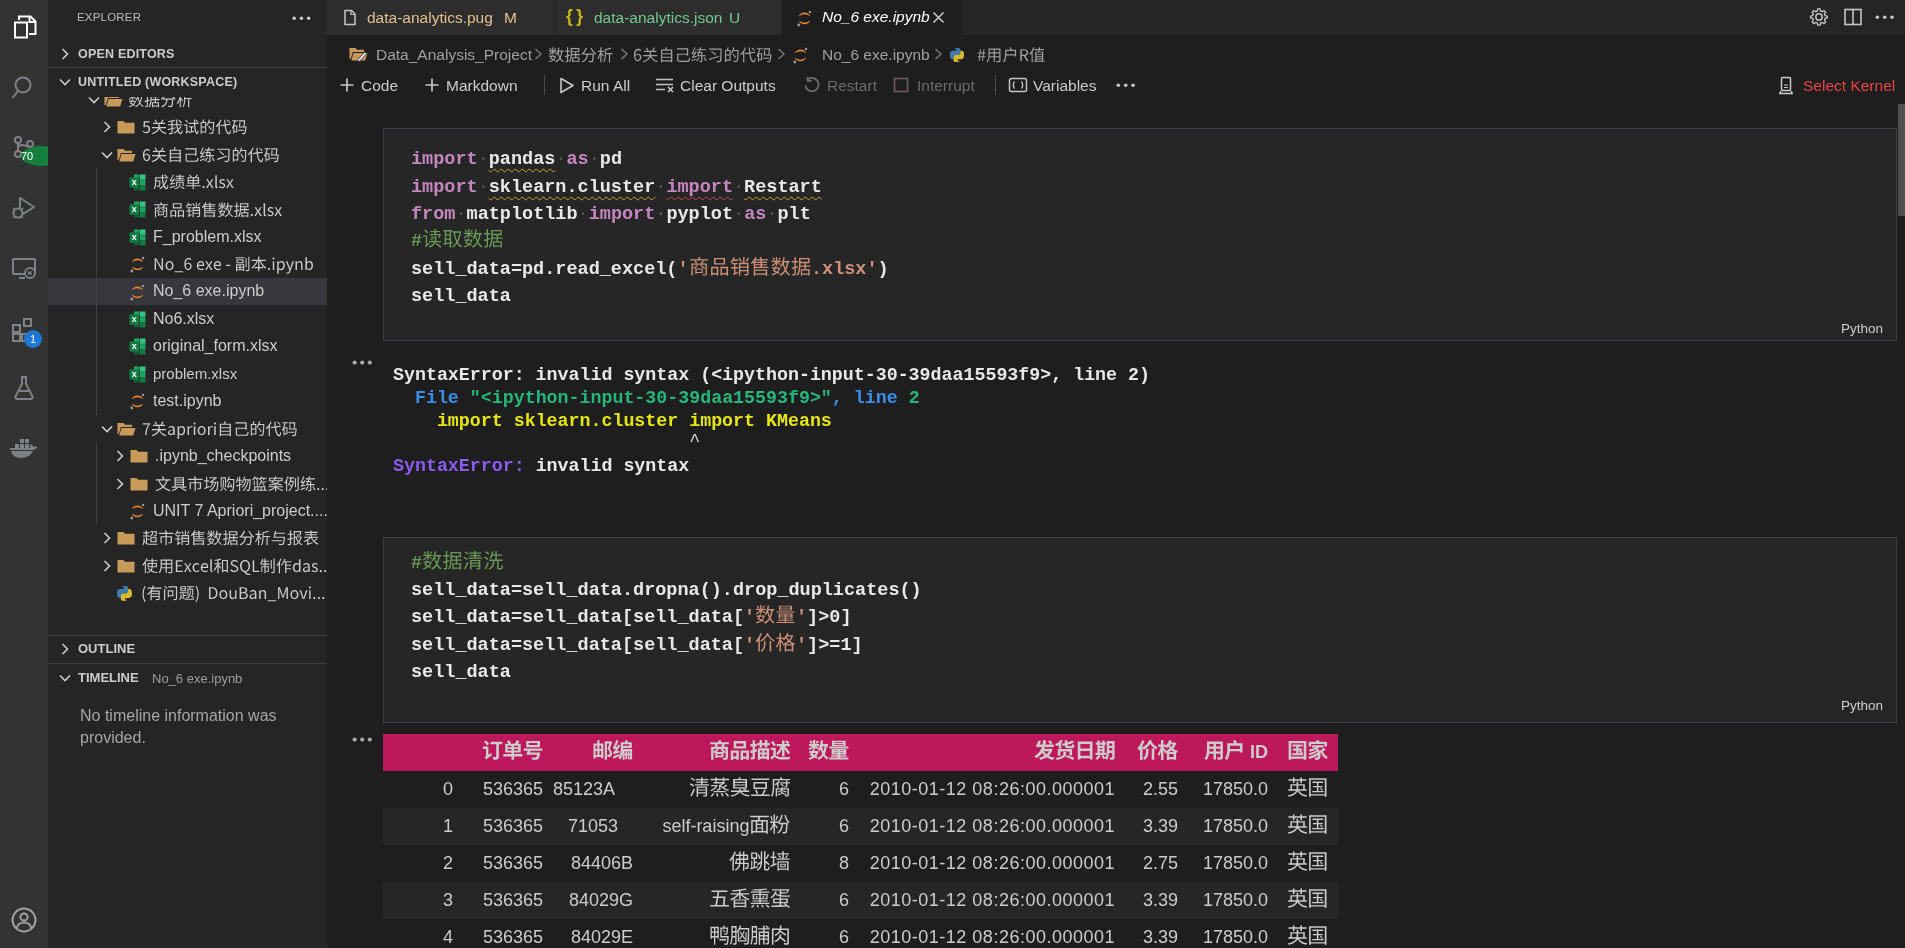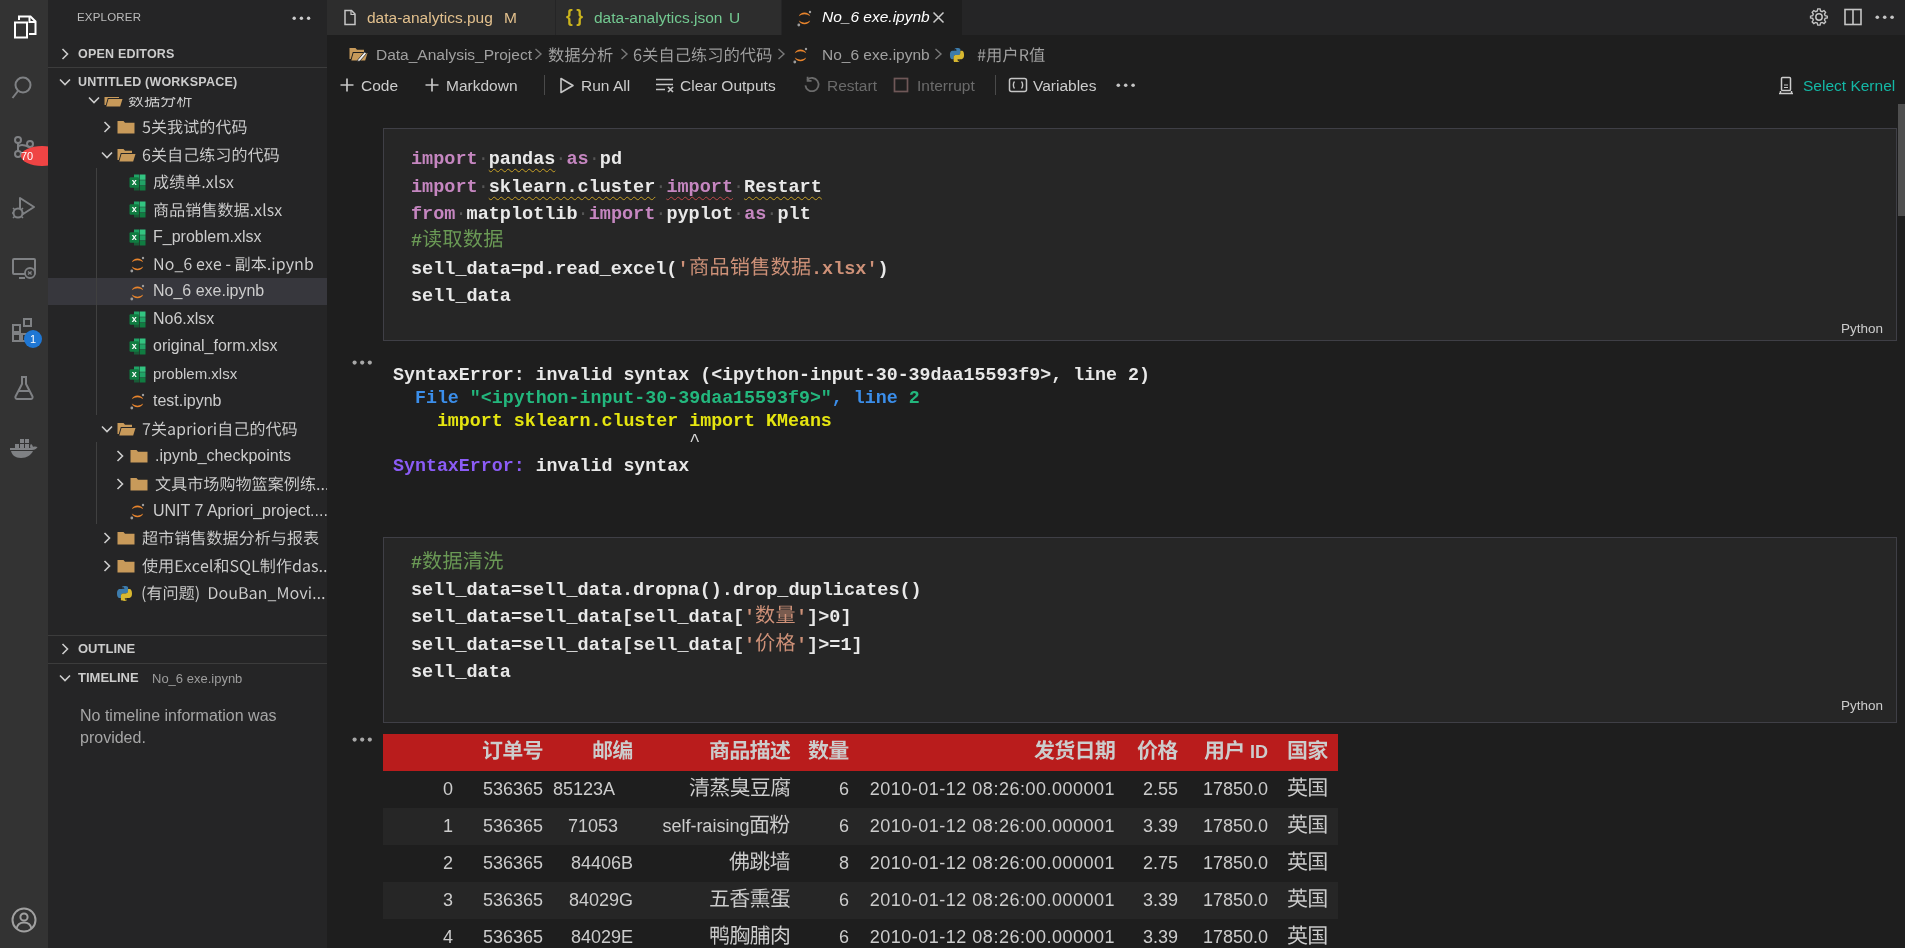--- a/index.html
+++ b/index.html
@@ -23,21 +23,21 @@
 <svg class="abs" style="left:10px;top:74px" width="28" height="28" viewBox="0 0 28 28" fill="none">
 <circle cx="13" cy="11" r="7.5" stroke="#7f8184" stroke-width="2"></circle>
 <path d="M8 17 L2.5 24" stroke="#7f8184" stroke-width="2"></path>
 </svg>
 <svg class="abs" style="left:10px;top:134px" width="28" height="28" viewBox="0 0 28 28" fill="none">
 <circle cx="8" cy="6" r="3" stroke="#7f8184" stroke-width="2"></circle>
 <circle cx="20" cy="10" r="3" stroke="#7f8184" stroke-width="2"></circle>
 <circle cx="8" cy="20" r="3" stroke="#7f8184" stroke-width="2"></circle>
 <path d="M8 9 V17 M8 14 C8 14 8 11 12 11 C17 11 20 14 20 13" stroke="#7f8184" stroke-width="2"></path>
 </svg>
-<div class="abs" style="left:21px;top:146px;width:42px;height:20px;border-radius:50%;background:#ef4444;color:#fff;font-size:11px;text-align:left;line-height:20px">70</div>
+<div class="abs" style="left:21px;top:146px;width:42px;height:20px;border-radius:50%;background:#15803d;color:#fff;font-size:11px;text-align:left;line-height:20px">70</div>
 <svg class="abs" style="left:10px;top:194px" width="28" height="28" viewBox="0 0 28 28" fill="none">
 <path d="M10 4 L24 13 L10 22 Z" stroke="#7f8184" stroke-width="2" stroke-linejoin="round"></path>
 <circle cx="8" cy="19" r="4.5" stroke="#7f8184" stroke-width="2" fill="#333333"></circle>
 <path d="M3 14 L5 16 M13 14 L11 16 M2 19 H4 M12 19 H14 M3 24 L5 22 M13 24 L11 22" stroke="#7f8184" stroke-width="1.5"></path>
 </svg>
 <svg class="abs" style="left:10px;top:254px" width="28" height="28" viewBox="0 0 28 28" fill="none">
 <rect x="3" y="5" width="22" height="15" rx="1" stroke="#7f8184" stroke-width="2"></rect>
 <path d="M9 24 H15" stroke="#7f8184" stroke-width="2"></path>
 <circle cx="20" cy="19" r="5" stroke="#7f8184" stroke-width="1.8" fill="#333333"></circle>
 <path d="M18 17.4 L21.6 20.6 M21.6 17.4 L18 20.6" stroke="#7f8184" stroke-width="1.4"></path>
@@ -393,21 +393,21 @@
 <svg class="abs" style="left:1116px;top:83px" width="20" height="5">
     <circle cx="2.3" cy="2.3" r="1.8" fill="#c5c5c5"></circle>
     <circle cx="9.7" cy="2.3" r="1.8" fill="#c5c5c5"></circle>
     <circle cx="17.1" cy="2.3" r="1.8" fill="#c5c5c5"></circle>
   </svg>
 <svg class="abs" style="left:1777px;top:76px" width="18" height="19" viewBox="0 0 18 19" fill="none">
 <rect x="4.5" y="1.5" width="9" height="13" rx="1" stroke="#cccccc" stroke-width="1.5"></rect>
 <path d="M7 9 H11 M7 11.5 H11" stroke="#cccccc" stroke-width="1.2"></path>
 <path d="M2 17.5 H16 M3.5 17.5 V15 M14.5 17.5 V15" stroke="#cccccc" stroke-width="1.5"></path>
   </svg>
-<div class="abs" style="left:1803px;top:77px;font-size:15.5px;color:#14b8a6">Select Kernel</div>
+<div class="abs" style="left:1803px;top:77px;font-size:15.5px;color:#ef4444">Select Kernel</div>
 <div class="abs" style="left:1898px;top:104px;width:7px;height:112px;background:#4f4f4f"></div>
 <div class="abs" style="left:383px;top:128px;width:1514px;height:213px;background:#262626;border:1px solid #3f3f46"></div>
 <div class="codeline" style="left:411px;top:146.1px;line-height:27.4px"><span class="kw">import</span><span class="dot">·</span><span class="wavy-y">pandas</span><span class="dot">·</span><span class="kw">as</span><span class="dot">·</span>pd</div>
 <div class="codeline" style="left:411px;top:173.5px;line-height:27.4px"><span class="kw">import</span><span class="dot">·</span><span class="wavy-y">sklearn.cluster</span><span class="dot">·</span><span class="kw"><span class="wavy-r">import</span></span><span class="dot">·</span><span class="wavy-y">Restart</span></div>
 <div class="codeline" style="left:411px;top:200.9px;line-height:27.4px"><span class="kw">from</span><span class="dot">·</span>matplotlib<span class="dot">·</span><span class="kw">import</span><span class="dot">·</span>pyplot<span class="dot">·</span><span class="kw">as</span><span class="dot">·</span>plt</div>
 <div class="codeline" style="left:411px;top:228.3px;line-height:27.4px"><span class="com">#<svg style="overflow:visible;vertical-align:baseline" width="81.6" height="13">
         <path transform="translate(0,13)" d="M8.9 -9.1C10.0 -8.6 11.3 -7.7 11.9 -7.1L12.6 -8.0C12.0 -8.6 10.7 -9.4 9.7 -9.9ZM7.5 -7.3C8.6 -6.7 9.8 -5.8 10.5 -5.2L11.2 -6.1C10.6 -6.7 9.3 -7.6 8.2 -8.1ZM13.8 -2.1C15.5 -1.0 17.4 0.6 18.4 1.7L19.4 0.7C18.4 -0.4 16.3 -1.9 14.7 -3.0ZM2.1 -15.5C3.2 -14.6 4.6 -13.3 5.2 -12.4L6.3 -13.5C5.6 -14.4 4.2 -15.6 3.1 -16.5ZM7.4 -12.0V-10.7H17.2C16.9 -9.8 16.6 -8.9 16.3 -8.3L17.5 -8.0C18.0 -8.9 18.5 -10.4 18.9 -11.8L18.0 -12.0L17.7 -12.0H13.8V-13.8H18.1V-15.1H13.8V-17.0H12.3V-15.1H8.2V-13.8H12.3V-12.0ZM12.9 -9.9V-7.5C12.9 -6.7 12.9 -5.9 12.6 -5.1H7.0V-3.7H12.1C11.4 -2.2 9.8 -0.7 6.7 0.5C7.0 0.8 7.4 1.4 7.6 1.7C11.3 0.2 13.0 -1.7 13.8 -3.7H19.1V-5.1H14.2C14.3 -5.9 14.4 -6.7 14.4 -7.5V-9.9ZM0.8 -10.6V-9.2H3.8V-1.8C3.8 -0.8 3.2 -0.1 2.8 0.1C3.1 0.4 3.5 0.9 3.7 1.2V1.2C3.9 0.8 4.5 0.3 7.6 -2.3C7.4 -2.6 7.2 -3.2 7.0 -3.6L5.2 -2.1V-10.6Z M37.6 -13.3C37.1 -10.3 36.2 -7.7 35.1 -5.5C34.1 -7.7 33.4 -10.4 33.0 -13.3ZM30.6 -14.7V-13.3H31.6C32.2 -9.7 33.0 -6.5 34.3 -4.0C33.1 -2.0 31.7 -0.5 30.1 0.5C30.4 0.7 30.8 1.3 31.1 1.6C32.6 0.6 33.9 -0.8 35.1 -2.5C36.1 -0.8 37.3 0.5 38.9 1.5C39.1 1.1 39.6 0.5 39.9 0.3C38.3 -0.7 37.0 -2.1 36.0 -3.9C37.5 -6.6 38.6 -10.2 39.2 -14.5L38.2 -14.7L38.0 -14.7ZM21.2 -2.6 21.5 -1.2 27.6 -2.2V1.6H29.1V-2.5L30.9 -2.8L30.8 -4.1L29.1 -3.8V-14.6H30.5V-16.0H21.4V-14.6H22.7V-2.8ZM24.2 -14.6H27.6V-11.8H24.2ZM24.2 -10.5H27.6V-7.6H24.2ZM24.2 -6.2H27.6V-3.6L24.2 -3.1Z M49.7 -16.6C49.4 -15.8 48.7 -14.6 48.2 -13.9L49.2 -13.4C49.7 -14.1 50.4 -15.1 51.0 -16.0ZM42.6 -16.0C43.1 -15.2 43.6 -14.1 43.8 -13.4L45.0 -13.9C44.8 -14.6 44.3 -15.7 43.7 -16.5ZM49.1 -5.3C48.6 -4.2 48.0 -3.3 47.2 -2.5C46.4 -2.9 45.6 -3.3 44.9 -3.6C45.2 -4.1 45.5 -4.7 45.8 -5.3ZM43.0 -3.1C44.0 -2.7 45.1 -2.2 46.1 -1.7C44.8 -0.7 43.3 -0.1 41.6 0.3C41.9 0.6 42.2 1.1 42.4 1.5C44.2 0.9 45.9 0.2 47.4 -1.0C48.1 -0.6 48.7 -0.2 49.1 0.1L50.1 -0.9C49.6 -1.2 49.0 -1.6 48.4 -1.9C49.4 -3.1 50.3 -4.5 50.8 -6.2L50.0 -6.6L49.7 -6.5H46.4L46.9 -7.6L45.5 -7.8C45.4 -7.4 45.2 -7.0 45.0 -6.5H42.2V-5.3H44.3C43.9 -4.4 43.4 -3.7 43.0 -3.1ZM46.0 -17.0V-13.2H41.8V-12.0H45.5C44.6 -10.6 43.0 -9.4 41.6 -8.8C41.9 -8.5 42.2 -8.0 42.4 -7.6C43.6 -8.3 45.0 -9.4 46.0 -10.6V-8.2H47.4V-10.9C48.4 -10.2 49.6 -9.3 50.1 -8.8L51.0 -9.9C50.5 -10.2 48.7 -11.4 47.7 -12.0H51.5V-13.2H47.4V-17.0ZM53.5 -16.8C53.0 -13.3 52.1 -9.9 50.5 -7.7C50.8 -7.5 51.4 -7.0 51.7 -6.8C52.2 -7.6 52.6 -8.4 53.0 -9.4C53.5 -7.5 54.1 -5.6 54.8 -4.0C53.7 -2.1 52.1 -0.6 49.9 0.4C50.2 0.7 50.6 1.4 50.8 1.7C52.8 0.6 54.4 -0.8 55.6 -2.6C56.6 -0.9 57.8 0.5 59.4 1.4C59.6 1.1 60.1 0.5 60.4 0.2C58.7 -0.7 57.4 -2.1 56.4 -4.0C57.4 -6.1 58.1 -8.6 58.6 -11.6H59.9V-13.0H54.2C54.5 -14.2 54.7 -15.4 54.9 -16.6ZM57.1 -11.6C56.8 -9.3 56.3 -7.3 55.6 -5.6C54.8 -7.4 54.3 -9.5 53.9 -11.6Z M71.0 -4.8V1.6H72.3V0.8H78.5V1.6H79.9V-4.8H76.0V-7.3H80.6V-8.6H76.0V-10.8H79.8V-16.1H69.2V-10.0C69.2 -6.8 69.0 -2.4 66.9 0.7C67.2 0.9 67.9 1.4 68.1 1.6C69.8 -0.9 70.4 -4.3 70.6 -7.3H74.6V-4.8ZM70.7 -14.8H78.4V-12.2H70.7ZM70.7 -10.8H74.6V-8.6H70.6L70.7 -10.0ZM72.3 -0.4V-3.5H78.5V-0.4ZM64.6 -16.9V-12.9H62.0V-11.5H64.6V-7.0C63.5 -6.7 62.6 -6.4 61.8 -6.2L62.2 -4.7L64.6 -5.5V-0.3C64.6 0.0 64.5 0.1 64.2 0.1C64.0 0.1 63.2 0.1 62.3 0.1C62.5 0.5 62.7 1.1 62.8 1.5C64.0 1.5 64.8 1.4 65.3 1.2C65.8 1.0 66.0 0.5 66.0 -0.3V-6.0L68.3 -6.7L68.1 -8.1L66.0 -7.5V-11.5H68.3V-12.9H66.0V-16.9Z" fill="#6A9955"></path>
       </svg></span></div>
 <div class="codeline" style="left:411px;top:255.7px;line-height:27.4px">sell_data=pd.read_excel(<span class="str">'<svg style="overflow:visible;vertical-align:baseline" width="122.4" height="13">
         <path transform="translate(0,13)" d="M5.5 -13.0C6.0 -12.3 6.5 -11.2 6.8 -10.6L8.2 -11.2C7.9 -11.8 7.3 -12.7 6.9 -13.5ZM11.3 -8.2C12.6 -7.2 14.4 -5.9 15.3 -5.0L16.2 -6.1C15.3 -6.9 13.5 -8.2 12.2 -9.1ZM8.0 -8.9C7.1 -7.9 5.7 -6.9 4.4 -6.2C4.7 -5.9 5.0 -5.2 5.2 -4.9C6.4 -5.8 8.0 -7.2 9.1 -8.4ZM13.3 -13.3C13.0 -12.5 12.4 -11.4 11.8 -10.6H2.4V1.6H3.8V-9.3H16.5V-0.1C16.5 0.2 16.4 0.3 16.0 0.3C15.7 0.4 14.5 0.4 13.3 0.3C13.5 0.7 13.7 1.2 13.7 1.5C15.5 1.5 16.5 1.5 17.1 1.3C17.7 1.1 17.9 0.7 17.9 -0.1V-10.6H13.4C13.9 -11.3 14.4 -12.1 14.9 -13.0ZM6.3 -5.6V-0.0H7.6V-1.0H13.8V-5.6ZM7.6 -4.5H12.5V-2.1H7.6ZM8.9 -16.7C9.2 -16.1 9.5 -15.4 9.7 -14.8H1.2V-13.5H19.0V-14.8H11.4C11.1 -15.5 10.7 -16.3 10.4 -17.0Z M26.5 -14.7H34.6V-10.8H26.5ZM25.0 -16.1V-9.4H36.1V-16.1ZM22.1 -7.2V1.6H23.5V0.5H27.8V1.4H29.3V-7.2ZM23.5 -0.9V-5.8H27.8V-0.9ZM31.5 -7.2V1.6H32.9V0.5H37.5V1.5H39.1V-7.2ZM32.9 -0.9V-5.8H37.5V-0.9Z M49.6 -15.7C50.4 -14.5 51.3 -12.9 51.6 -12.0L52.8 -12.6C52.5 -13.6 51.6 -15.1 50.8 -16.3ZM58.7 -16.4C58.2 -15.2 57.3 -13.6 56.6 -12.6L57.8 -12.0C58.5 -13.0 59.4 -14.5 60.1 -15.8ZM44.4 -16.9C43.8 -15.0 42.8 -13.3 41.5 -12.1C41.8 -11.8 42.2 -11.0 42.3 -10.7C43.0 -11.4 43.6 -12.2 44.1 -13.1H49.1V-14.5H44.9C45.2 -15.2 45.5 -15.9 45.7 -16.5ZM42.1 -6.9V-5.6H45.0V-1.6C45.0 -0.7 44.3 -0.1 44.0 0.1C44.2 0.4 44.6 1.0 44.7 1.4C45.0 1.0 45.6 0.7 49.0 -1.2C48.9 -1.5 48.7 -2.1 48.7 -2.5L46.4 -1.3V-5.6H49.2V-6.9H46.4V-9.7H48.7V-11.0H42.9V-9.7H45.0V-6.9ZM51.3 -6.3H58.1V-4.1H51.3ZM51.3 -7.6V-9.8H58.1V-7.6ZM54.1 -17.0V-11.2H49.9V1.6H51.3V-2.8H58.1V-0.3C58.1 -0.0 58.0 0.1 57.7 0.1C57.4 0.1 56.4 0.1 55.2 0.1C55.4 0.4 55.6 1.1 55.7 1.4C57.2 1.4 58.2 1.4 58.7 1.2C59.3 0.9 59.5 0.5 59.5 -0.3V-11.2L58.1 -11.2H55.5V-17.0Z M66.2 -17.0C65.3 -14.7 63.6 -12.5 61.8 -11.0C62.1 -10.8 62.7 -10.2 62.9 -9.9C63.5 -10.5 64.1 -11.1 64.7 -11.9V-5.2H66.2V-6.0H79.4V-7.2H72.9V-8.7H78.0V-9.7H72.9V-11.1H78.0V-12.2H72.9V-13.6H79.0V-14.7H73.2C72.9 -15.4 72.4 -16.3 72.0 -17.0L70.6 -16.6C70.9 -16.0 71.3 -15.4 71.5 -14.7H66.7C67.1 -15.4 67.4 -16.0 67.7 -16.6ZM64.7 -4.5V1.7H66.2V0.7H76.7V1.7H78.2V-4.5ZM66.2 -0.6V-3.2H76.7V-0.6ZM71.4 -11.1V-9.7H66.2V-11.1ZM71.4 -12.2H66.2V-13.6H71.4ZM71.4 -8.7V-7.2H66.2V-8.7Z M90.5 -16.6C90.2 -15.8 89.5 -14.6 89.0 -13.9L90.0 -13.4C90.5 -14.1 91.2 -15.1 91.8 -16.0ZM83.4 -16.0C83.9 -15.2 84.4 -14.1 84.6 -13.4L85.8 -13.9C85.6 -14.6 85.1 -15.7 84.5 -16.5ZM89.9 -5.3C89.4 -4.2 88.8 -3.3 88.0 -2.5C87.2 -2.9 86.4 -3.3 85.7 -3.6C86.0 -4.1 86.3 -4.7 86.6 -5.3ZM83.8 -3.1C84.8 -2.7 85.9 -2.2 86.9 -1.7C85.6 -0.7 84.1 -0.1 82.4 0.3C82.7 0.6 83.0 1.1 83.2 1.5C85.0 0.9 86.7 0.2 88.2 -1.0C88.9 -0.6 89.5 -0.2 89.9 0.1L90.9 -0.9C90.4 -1.2 89.8 -1.6 89.2 -1.9C90.2 -3.1 91.1 -4.5 91.6 -6.2L90.8 -6.6L90.5 -6.5H87.2L87.7 -7.6L86.3 -7.8C86.2 -7.4 86.0 -7.0 85.8 -6.5H83.0V-5.3H85.1C84.7 -4.4 84.2 -3.7 83.8 -3.1ZM86.8 -17.0V-13.2H82.6V-12.0H86.3C85.4 -10.6 83.8 -9.4 82.4 -8.8C82.7 -8.5 83.0 -8.0 83.2 -7.6C84.4 -8.3 85.8 -9.4 86.8 -10.6V-8.2H88.2V-10.9C89.2 -10.2 90.4 -9.3 90.9 -8.8L91.8 -9.9C91.3 -10.2 89.5 -11.4 88.5 -12.0H92.3V-13.2H88.2V-17.0ZM94.3 -16.8C93.8 -13.3 92.9 -9.9 91.3 -7.7C91.6 -7.5 92.2 -7.0 92.5 -6.8C93.0 -7.6 93.4 -8.4 93.8 -9.4C94.3 -7.5 94.9 -5.6 95.6 -4.0C94.5 -2.1 92.9 -0.6 90.7 0.4C91.0 0.7 91.4 1.4 91.6 1.7C93.6 0.6 95.2 -0.8 96.4 -2.6C97.4 -0.9 98.6 0.5 100.2 1.4C100.4 1.1 100.9 0.5 101.2 0.2C99.5 -0.7 98.2 -2.1 97.2 -4.0C98.2 -6.1 98.9 -8.6 99.4 -11.6H100.7V-13.0H95.0C95.3 -14.2 95.5 -15.4 95.7 -16.6ZM97.9 -11.6C97.6 -9.3 97.1 -7.3 96.4 -5.6C95.6 -7.4 95.1 -9.5 94.7 -11.6Z M111.8 -4.8V1.6H113.1V0.8H119.3V1.6H120.7V-4.8H116.8V-7.3H121.4V-8.6H116.8V-10.8H120.6V-16.1H110.0V-10.0C110.0 -6.8 109.8 -2.4 107.7 0.7C108.0 0.9 108.7 1.4 108.9 1.6C110.6 -0.9 111.2 -4.3 111.4 -7.3H115.4V-4.8ZM111.5 -14.8H119.2V-12.2H111.5ZM111.5 -10.8H115.4V-8.6H111.4L111.5 -10.0ZM113.1 -0.4V-3.5H119.3V-0.4ZM105.4 -16.9V-12.9H102.8V-11.5H105.4V-7.0C104.3 -6.7 103.4 -6.4 102.6 -6.2L103.0 -4.7L105.4 -5.5V-0.3C105.4 0.0 105.3 0.1 105.0 0.1C104.8 0.1 104.0 0.1 103.1 0.1C103.3 0.5 103.5 1.1 103.6 1.5C104.8 1.5 105.6 1.4 106.1 1.2C106.6 1.0 106.8 0.5 106.8 -0.3V-6.0L109.1 -6.7L108.9 -8.1L106.8 -7.5V-11.5H109.1V-12.9H106.8V-16.9Z" fill="#CE9178"></path>
@@ -448,21 +448,21 @@
       <col style="width:90px">
       <col style="width:90px">
       <col style="width:157px">
       <col style="width:59px">
       <col style="width:266px">
       <col style="width:63px">
       <col style="width:90px">
       <col style="width:60px">
     </colgroup>
     <tbody>
-      <tr style="height:37px;background:#b91c1c">
+      <tr style="height:37px;background:#be185d">
         <th></th>
         <th style="text-align:right;padding-right:10px;font-weight:bold"><svg style="overflow:visible;vertical-align:baseline" width="60.9" height="15">
             <path transform="translate(0,15)" d="M1.9 -16.0C3.1 -15.0 4.6 -13.5 5.3 -12.5L7.1 -14.3C6.3 -15.3 4.7 -16.7 3.6 -17.6ZM4.0 1.6C4.4 1.1 5.2 0.5 10.0 -2.8C9.7 -3.3 9.4 -4.3 9.2 -5.1L6.4 -3.3V-11.4H0.9V-8.9H4.0V-2.6C4.0 -1.6 3.3 -0.9 2.8 -0.6C3.2 -0.1 3.8 1.0 4.0 1.6ZM8.6 -16.3V-13.7H14.2V-1.4C14.2 -1.0 14.0 -0.9 13.6 -0.9C13.2 -0.9 11.6 -0.8 10.3 -0.9C10.7 -0.2 11.2 1.0 11.3 1.8C13.3 1.8 14.7 1.7 15.6 1.3C16.6 0.8 16.9 0.1 16.9 -1.4V-13.7H20.3V-16.3Z M25.6 -8.9H29.5V-7.4H25.6ZM32.1 -8.9H36.1V-7.4H32.1ZM25.6 -12.2H29.5V-10.8H25.6ZM32.1 -12.2H36.1V-10.8H32.1ZM34.6 -17.7C34.2 -16.6 33.5 -15.3 32.8 -14.3H28.3L29.2 -14.7C28.8 -15.6 27.8 -16.8 27.0 -17.8L24.8 -16.8C25.4 -16.0 26.1 -15.1 26.6 -14.3H23.2V-5.4H29.5V-4.0H21.3V-1.6H29.5V1.8H32.1V-1.6H40.4V-4.0H32.1V-5.4H38.7V-14.3H35.7C36.2 -15.0 36.8 -16.0 37.4 -16.9Z M46.7 -14.9H55.3V-13.0H46.7ZM44.2 -17.1V-10.8H58.0V-17.1ZM41.7 -9.5V-7.2H45.7C45.2 -5.8 44.7 -4.3 44.3 -3.3H55.1C54.8 -1.8 54.5 -1.0 54.1 -0.7C53.8 -0.5 53.5 -0.5 53.1 -0.5C52.4 -0.5 50.9 -0.5 49.5 -0.6C49.9 0.0 50.3 1.1 50.3 1.8C51.8 1.8 53.2 1.8 54.0 1.8C55.0 1.7 55.7 1.6 56.3 1.0C57.0 0.3 57.5 -1.3 58.0 -4.6C58.0 -4.9 58.1 -5.6 58.1 -5.6H48.0L48.5 -7.2H60.4V-9.5Z" fill="#cccccc"></path>
           </svg></th>
         <th style="text-align:right;padding-right:10px;font-weight:bold"><svg style="overflow:visible;vertical-align:baseline" width="40.6" height="15">
             <path transform="translate(0,15)" d="M3.6 -6.9H5.3V-3.1H3.6ZM3.6 -9.0V-12.5H5.3V-9.0ZM9.1 -6.9V-3.1H7.5V-6.9ZM9.1 -9.0H7.5V-12.5H9.1ZM5.2 -17.8V-14.6H1.5V0.6H3.6V-0.9H9.1V0.3H11.4V-14.6H7.6V-17.8ZM12.8 -16.8V1.8H15.0V-14.5H17.3C16.8 -12.9 16.1 -10.8 15.5 -9.3C17.2 -7.6 17.7 -6.1 17.7 -4.9C17.7 -4.2 17.5 -3.7 17.2 -3.4C16.9 -3.3 16.6 -3.3 16.3 -3.3C16.0 -3.3 15.5 -3.3 15.0 -3.3C15.4 -2.6 15.6 -1.6 15.7 -1.0C16.3 -0.9 16.9 -1.0 17.4 -1.0C18.0 -1.1 18.4 -1.3 18.8 -1.5C19.6 -2.1 20.0 -3.1 20.0 -4.6C20.0 -6.0 19.6 -7.7 17.9 -9.6C18.7 -11.4 19.6 -13.8 20.3 -15.8L18.6 -16.9L18.2 -16.8Z M21.5 -8.7C21.9 -8.8 22.3 -9.0 24.0 -9.2C23.3 -8.1 22.8 -7.4 22.5 -7.0C21.9 -6.2 21.5 -5.7 21.0 -5.6C21.2 -5.0 21.6 -4.0 21.7 -3.5C22.2 -3.9 23.0 -4.1 27.5 -5.2C27.4 -5.7 27.3 -6.6 27.3 -7.2L24.7 -6.7C26.0 -8.5 27.2 -10.5 28.2 -12.5L26.3 -13.6C25.9 -12.9 25.6 -12.1 25.2 -11.3L23.7 -11.2C24.8 -13.0 25.8 -15.1 26.6 -17.1L24.2 -17.9C23.6 -15.5 22.3 -12.8 21.9 -12.1C21.5 -11.4 21.2 -11.0 20.8 -10.9C21.1 -10.2 21.4 -9.1 21.5 -8.7ZM32.7 -17.3C32.9 -16.8 33.2 -16.3 33.3 -15.7H28.8V-11.1C28.8 -8.6 28.6 -5.0 27.6 -2.0L27.1 -3.9C24.8 -3.0 22.4 -2.0 20.9 -1.5L21.5 0.8L27.5 -1.9C27.3 -1.2 26.9 -0.5 26.5 0.2C27.0 0.4 28.0 1.2 28.4 1.6C29.5 -0.2 30.2 -2.5 30.6 -4.8V1.7H32.5V-2.7H33.4V1.3H35.0V-2.7H35.8V1.2H37.4V-2.7H38.2V-0.3C38.2 -0.1 38.2 -0.1 38.1 -0.1C38.0 -0.1 37.7 -0.1 37.4 -0.1C37.6 0.4 37.8 1.2 37.9 1.7C38.6 1.7 39.1 1.7 39.6 1.3C40.0 1.0 40.1 0.5 40.1 -0.3V-8.9H31.0L31.0 -10.1H39.8V-15.7H36.1C35.9 -16.4 35.5 -17.3 35.1 -18.0ZM33.4 -6.9V-4.6H32.5V-6.9ZM35.0 -6.9H35.8V-4.6H35.0ZM37.4 -6.9H38.2V-4.6H37.4ZM31.0 -13.7H37.5V-12.2H31.0Z" fill="#cccccc"></path>
           </svg></th>
         <th style="text-align:right;padding-right:10px;font-weight:bold"><svg style="overflow:visible;vertical-align:baseline" width="81.2" height="15">
             <path transform="translate(0,15)" d="M16.6 -9.1V-6.6C15.8 -7.3 14.3 -8.4 13.2 -9.1ZM8.9 -17.3 9.6 -15.8H1.2V-13.7H6.9L5.5 -13.3C5.8 -12.6 6.2 -11.8 6.5 -11.2H2.1V1.8H4.5V-9.1H8.3C7.4 -8.3 5.8 -7.4 4.6 -6.8C4.9 -6.3 5.4 -5.1 5.5 -4.7L6.3 -5.2V0.1H8.4V-0.7H14.5V-5.5C14.9 -5.2 15.1 -5.0 15.4 -4.7L16.6 -6.1V-0.5C16.6 -0.2 16.5 -0.1 16.1 -0.1C15.9 -0.0 14.6 -0.0 13.6 -0.1C13.9 0.4 14.2 1.2 14.3 1.8C16.0 1.8 17.1 1.8 17.9 1.4C18.7 1.2 18.9 0.7 18.9 -0.5V-11.2H14.6C15.0 -11.8 15.5 -12.5 15.9 -13.3L13.7 -13.7H19.9V-15.8H12.4C12.2 -16.5 11.8 -17.3 11.4 -18.0ZM7.5 -11.2 9.0 -11.7C8.8 -12.2 8.4 -13.0 8.0 -13.7H13.1C12.9 -12.9 12.5 -11.9 12.1 -11.2ZM11.4 -8.0C12.2 -7.4 13.2 -6.6 14.1 -5.9H7.3C8.3 -6.6 9.3 -7.5 10.0 -8.3L8.4 -9.1H12.5ZM8.4 -4.1H12.5V-2.4H8.4Z M27.1 -14.6H34.5V-11.8H27.1ZM24.7 -17.0V-9.4H37.1V-17.0ZM21.8 -7.6V1.9H24.2V0.8H27.3V1.8H29.8V-7.6ZM24.2 -1.6V-5.2H27.3V-1.6ZM31.6 -7.6V1.9H34.0V0.8H37.4V1.8H39.9V-7.6ZM34.0 -1.6V-5.2H37.4V-1.6Z M55.8 -17.9V-15.1H53.0V-17.9H50.6V-15.1H48.2V-12.8H50.6V-10.5H53.0V-12.8H55.8V-10.5H58.3V-12.8H60.8V-15.1H58.3V-17.9ZM51.1 -3.5H53.3V-1.4H51.1ZM51.1 -5.6V-7.6H53.3V-5.6ZM57.7 -3.5V-1.4H55.5V-3.5ZM57.7 -5.6H55.5V-7.6H57.7ZM48.9 -9.8V1.8H51.1V0.8H57.7V1.7H60.1V-9.8ZM43.6 -17.8V-13.9H41.4V-11.6H43.6V-7.8L41.0 -7.2L41.6 -4.8L43.6 -5.3V-1.1C43.6 -0.8 43.5 -0.7 43.2 -0.7C43.0 -0.7 42.2 -0.7 41.5 -0.7C41.8 -0.1 42.0 1.0 42.1 1.6C43.5 1.6 44.4 1.5 45.0 1.1C45.7 0.7 45.9 0.1 45.9 -1.1V-6.0L48.0 -6.6L47.7 -8.9L45.9 -8.4V-11.6H47.8V-13.9H45.9V-17.8Z M61.9 -15.8C63.0 -14.6 64.3 -12.8 64.8 -11.7L67.0 -13.1C66.3 -14.2 65.0 -15.8 63.9 -17.0ZM73.0 -17.6V-14.0H67.6V-11.7H71.8C70.7 -8.9 69.1 -6.2 67.2 -4.7C67.7 -4.3 68.5 -3.4 68.9 -2.8C70.5 -4.3 71.9 -6.5 73.0 -8.9V-1.7H75.5V-8.8C77.0 -7.1 78.4 -5.1 79.2 -3.8L81.1 -5.2C80.1 -7.0 77.8 -9.6 75.9 -11.7H80.8V-14.0H78.6L80.4 -15.1C79.9 -15.9 78.8 -16.9 78.1 -17.7L76.1 -16.5C76.8 -15.8 77.7 -14.8 78.2 -14.0H75.5V-17.6ZM66.8 -10.3H61.7V-8.0H64.3V-2.5C63.4 -2.1 62.4 -1.4 61.4 -0.5L63.0 1.7C63.9 0.5 65.0 -0.7 65.7 -0.7C66.3 -0.7 66.9 -0.1 67.9 0.4C69.5 1.1 71.3 1.4 73.9 1.4C75.9 1.4 79.3 1.3 80.6 1.2C80.7 0.5 81.1 -0.7 81.3 -1.3C79.3 -1.1 76.1 -0.9 73.9 -0.9C71.7 -0.9 69.8 -1.0 68.4 -1.7C67.7 -2.1 67.2 -2.4 66.8 -2.6Z" fill="#cccccc"></path>
           </svg></th>

